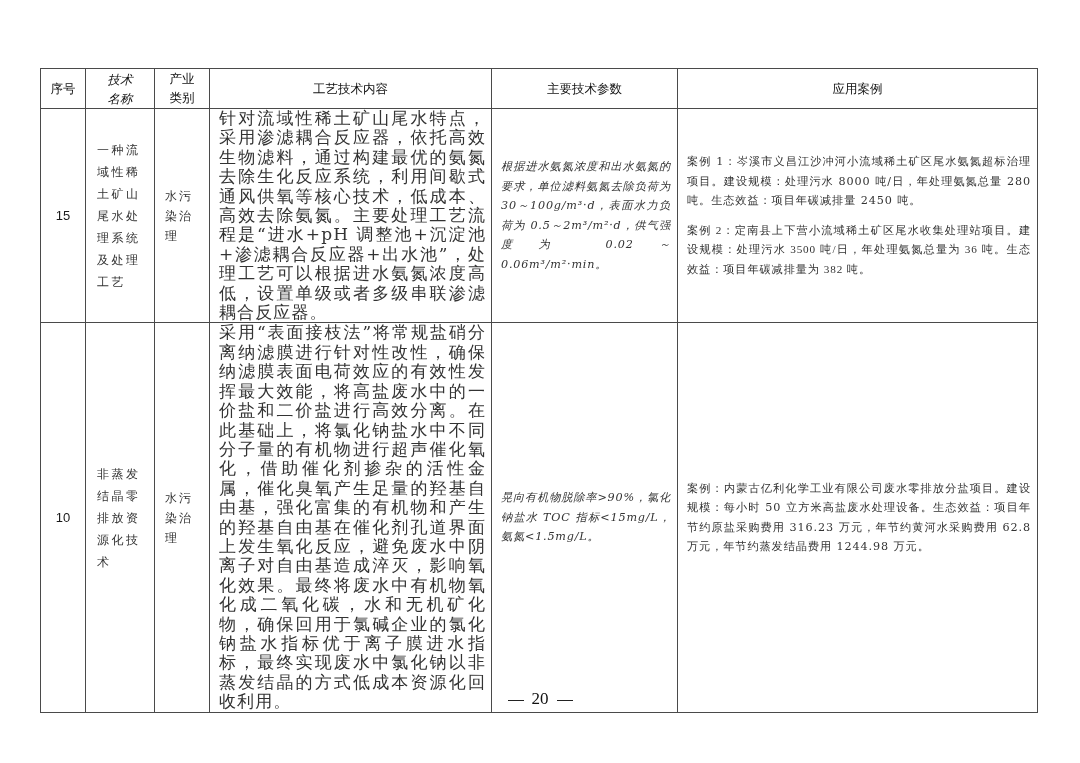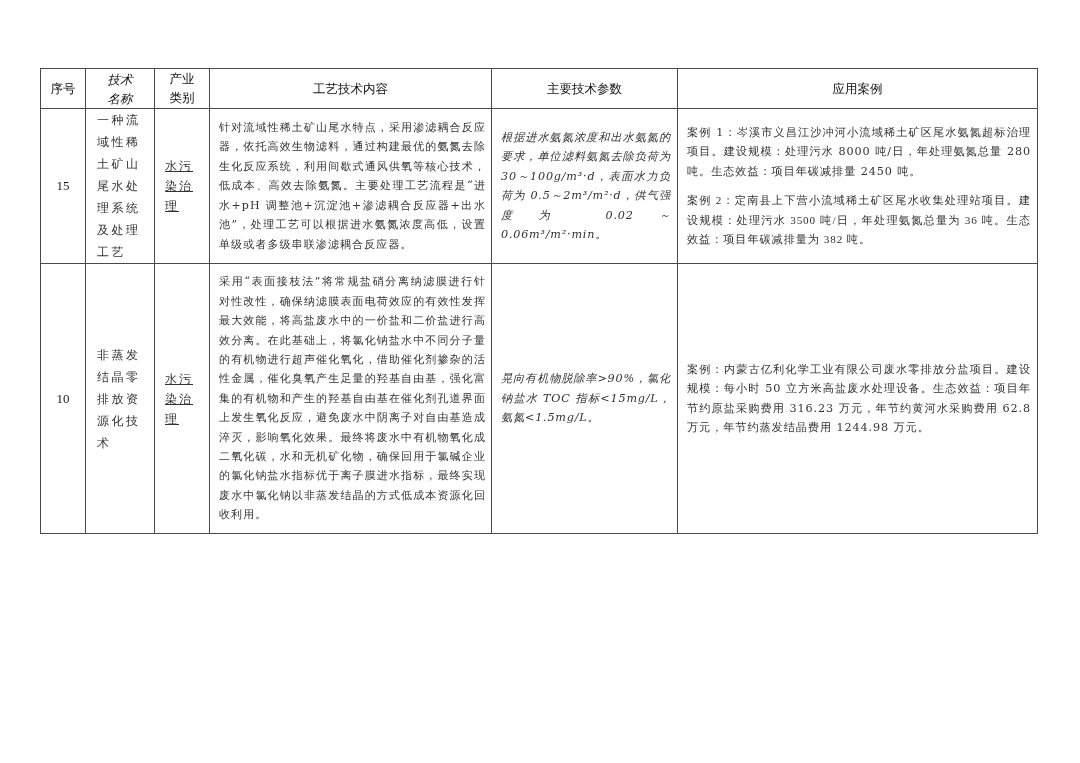--- a/index.html
+++ b/index.html
@@ -47,39 +47,38 @@
     .col-no { width: 45px; }
     .col-name { width: 69px; }
     .col-cat { width: 55px; }
     .col-content { width: 282px; }
     .col-params { width: 186px; }
     .col-cases { width: 360px; }
 
     td.cell-no {
       text-align: center;
       font-size: 13px;
-      font-family: Liberation Serif, serif;
+      font-family: Liberation Sans, sans-serif;
     }
     td.cell-name {
       font-size: 12px;
       line-height: 22px;
       letter-spacing: 2.5px;
       padding: 0 6px 0 11px !important;
       color: #333;
     }
     td.cell-cat {
       font-size: 12px;
       line-height: 20px;
       letter-spacing: 2px;
       padding: 0 4px 0 10px !important;
       color: #333;
-      text-decoration: underline;
     }
     td.cell-content {
-      font-size: 11px;
+      font-size: 17px;
       line-height: 19.4px;
       padding: 0 5px 0 9px !important;
       color: #333;
       text-align: justify;
       letter-spacing: 1.1px;
     }
     td.cell-params {
       font-size: 11.2px;
       line-height: 19.5px;
       padding: 0 6px 0 9px !important;
@@ -162,13 +161,16 @@
         <td class="cell-cat">水污染治理</td>
         <td class="cell-content">采用“表面接枝法”将常规盐硝分离纳滤膜进行针对性改性，确保纳滤膜表面电荷效应的有效性发挥最大效能，将高盐废水中的一价盐和二价盐进行高效分离。在此基础上，将氯化钠盐水中不同分子量的有机物进行超声催化氧化，借助催化剂掺杂的活性金属，催化臭氧产生足量的羟基自由基，强化富集的有机物和产生的羟基自由基在催化剂孔道界面上发生氧化反应，避免废水中阴离子对自由基造成淬灭，影响氧化效果。最终将废水中有机物氧化成二氧化碳，水和无机矿化物，确保回用于氯碱企业的氯化钠盐水指标优于离子膜进水指标，最终实现废水中氯化钠以非蒸发结晶的方式低成本资源化回收利用。</td>
         <td class="cell-params">晃向有机物脱除率&gt;90%，氯化钠盐水 TOC 指标&lt;15mg/L，氨氮&lt;1.5mg/L。</td>
         <td class="cell-cases">
           <span class="case-block">案例：内蒙古亿利化学工业有限公司废水零排放分盐项目。建设规模：每小时 50 立方米高盐废水处理设备。生态效益：项目年节约原盐采购费用 316.23 万元，年节约黄河水采购费用 62.8 万元，年节约蒸发结晶费用 1244.98 万元。</span>
         </td>
       </tr>
     </tbody>
   </table>
 
+  <div class="page-number">
+    <span class="dash"></span><span>20</span><span class="dash"></span>
+  </div>
 </div>
 
 </body></html>

